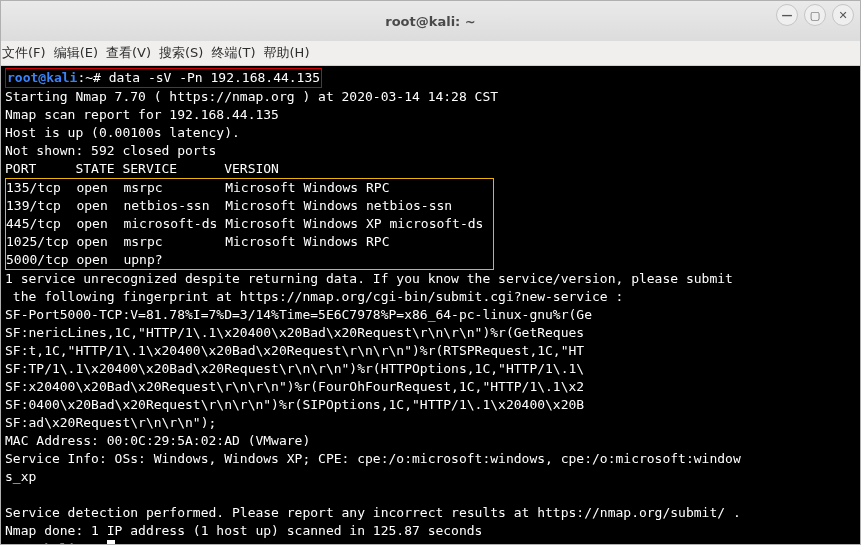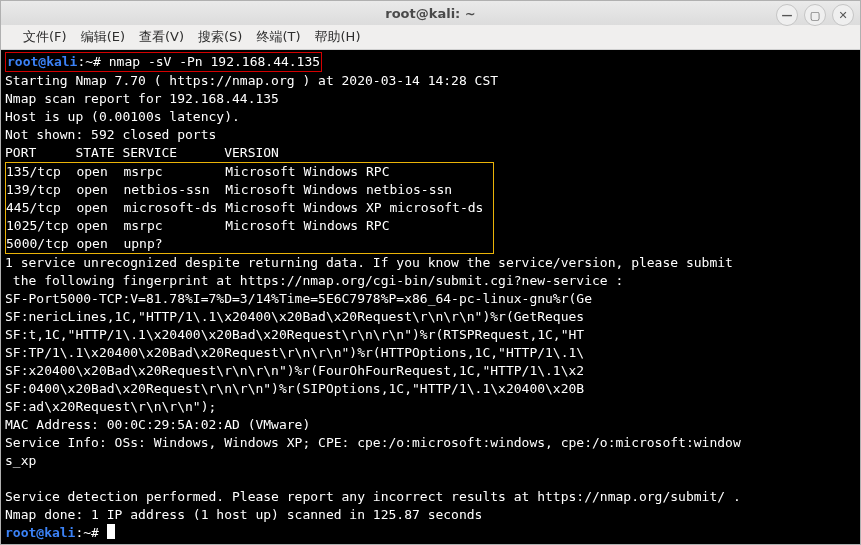--- a/index.html
+++ b/index.html
@@ -14,21 +14,21 @@
   .window {
     width: 861px;
     height: 545px;
     display: flex;
     flex-direction: column;
     border: 1px solid #b0b0b0;
     box-sizing: border-box;
     background: #fff;
   }
   .titlebar {
-    height: 24px;
+    height: 40px;
     background: linear-gradient(#eaeaea, #dcdcdc);
     display: flex;
     align-items: center;
     justify-content: center;
     position: relative;
     font-size: 13px;
     font-weight: 700;
     color: #4a4a4a;
   }
   .win-controls {
@@ -50,24 +50,24 @@
     font-size: 11px;
     color: #555;
     cursor: pointer;
     line-height: 1;
   }
   .menubar {
     height: 24px;
     background: #f0efee;
     display: flex;
     align-items: center;
-    padding: 0 22px;
+    padding: 0 1px;
     font-size: 13px;
     color: #2e2e2e;
-    gap: 14px;
+    gap: 8px;
     border-bottom: 1px solid #d0d0d0;
   }
   .menu-item { cursor: pointer; }
   .term {
     flex: 1;
     background: #000;
     color: #fff;
     font-family: "DejaVu Sans Mono", "Courier New", monospace;
     font-size: 13px;
     line-height: 18px;
@@ -129,21 +129,21 @@
 
   <div class="menubar">
     <span class="menu-item">文件(F)</span>
     <span class="menu-item">编辑(E)</span>
     <span class="menu-item">查看(V)</span>
     <span class="menu-item">搜索(S)</span>
     <span class="menu-item">终端(T)</span>
     <span class="menu-item">帮助(H)</span>
   </div>
 
-  <div class="term"><span class="red-box"><span class="prompt-user">root@kali</span><span class="prompt-sep">:</span><span class="prompt-path">~</span><span class="prompt-sep">#</span> <span>nmap -sV -Pn 192.168.44.135</span></span>
+  <div class="term"><span class="red-box"><span class="prompt-user">root@kali</span><span class="prompt-sep">:</span><span class="prompt-path">~</span><span class="prompt-sep">#</span> <span>data -sV -Pn 192.168.44.135</span></span>
 <span>Starting Nmap 7.70 ( https://nmap.org ) at 2020-03-14 14:28 CST</span>
 <span>Nmap scan report for 192.168.44.135</span>
 <span>Host is up (0.00100s latency).</span>
 <span>Not shown: 592 closed ports</span>
 <span>PORT     STATE SERVICE      VERSION</span>
 <span class="ports-box"><span>135/tcp  open  msrpc        Microsoft Windows RPC             </span>
 <span>139/tcp  open  netbios-ssn  Microsoft Windows netbios-ssn     </span>
 <span>445/tcp  open  microsoft-ds Microsoft Windows XP microsoft-ds </span>
 <span>1025/tcp open  msrpc        Microsoft Windows RPC             </span>
 <span>5000/tcp open  upnp?                                          </span></span>

